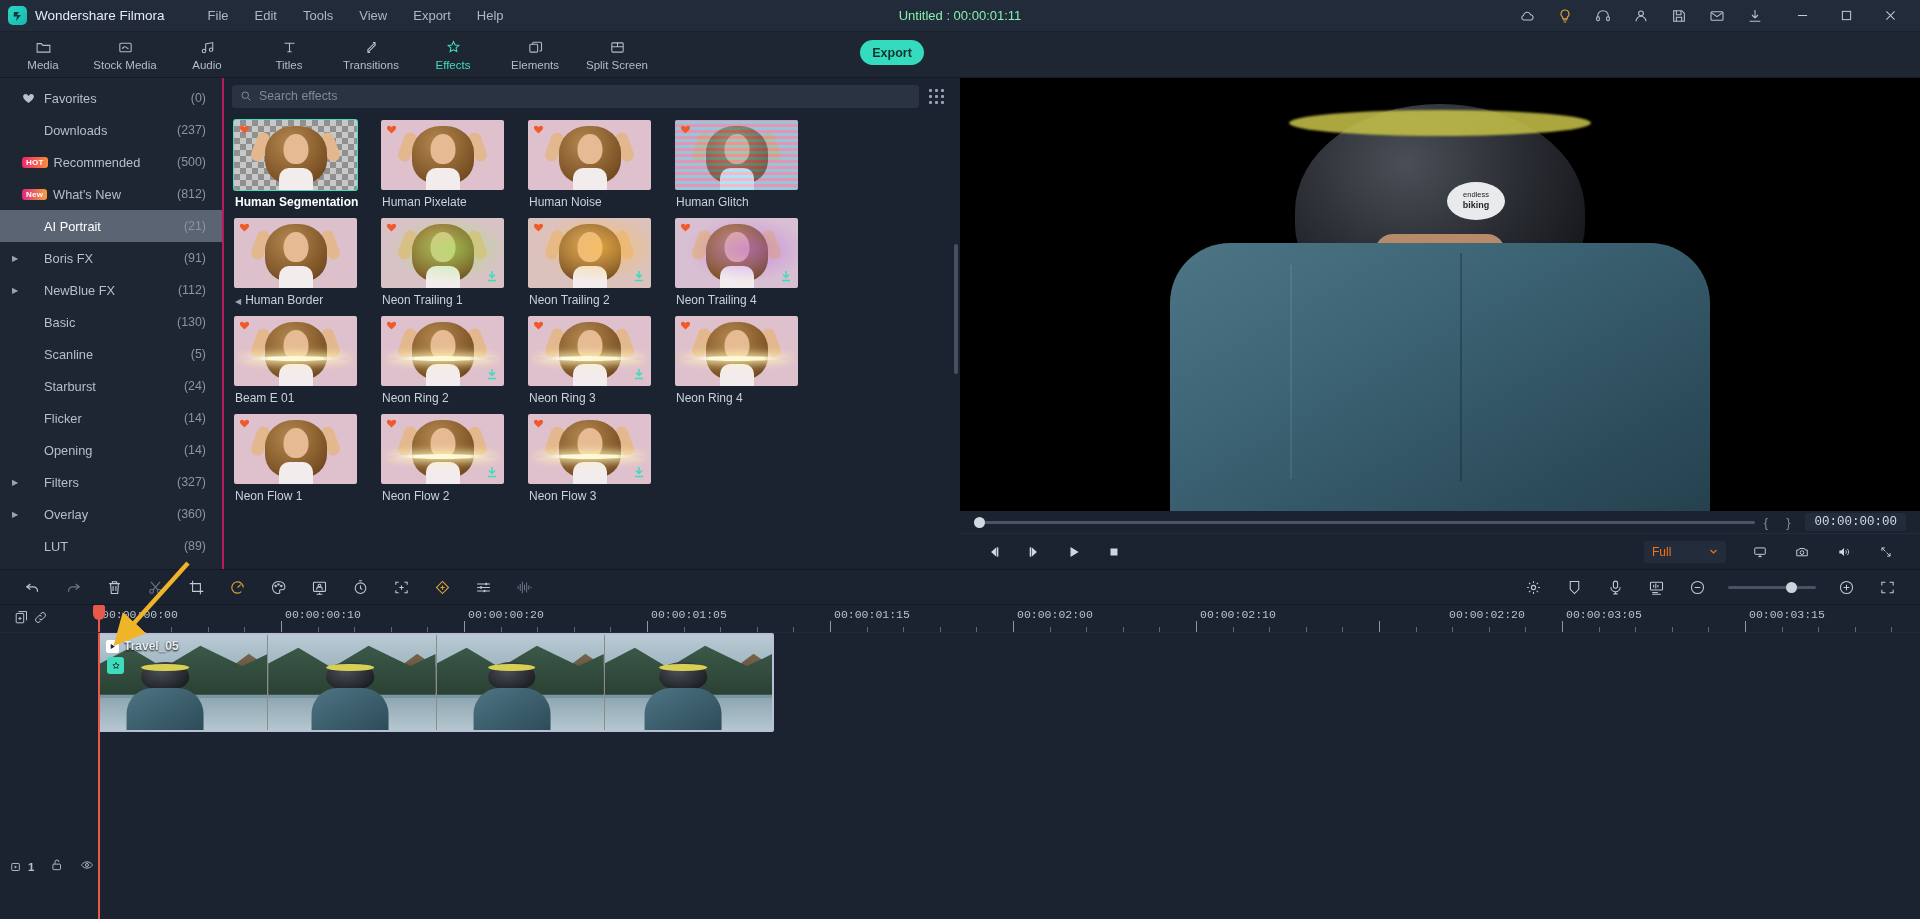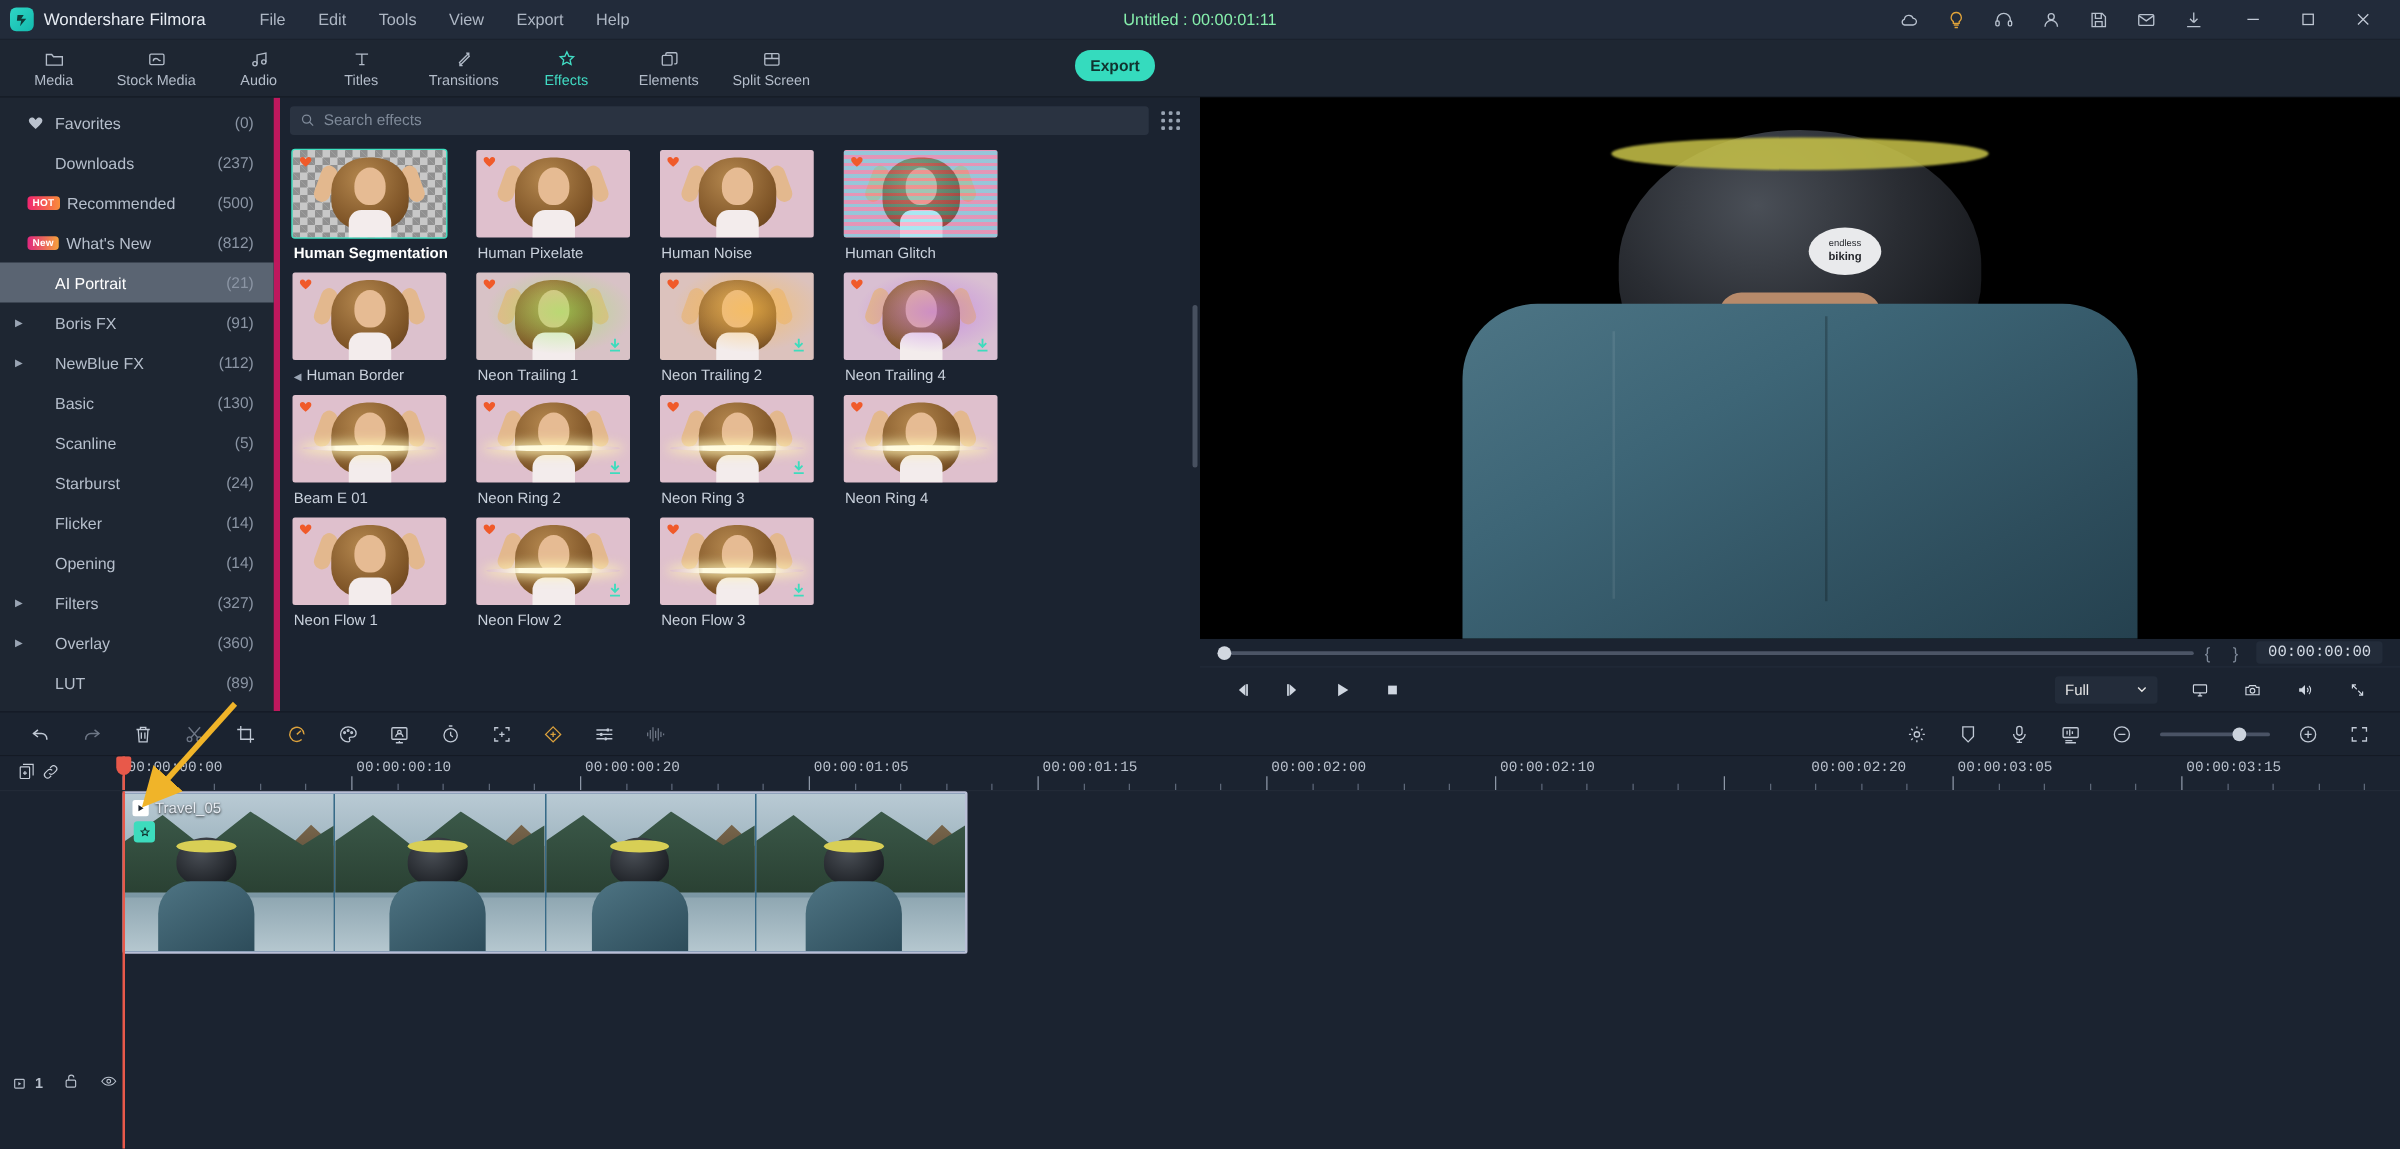--- a/index.html
+++ b/index.html
@@ -64,21 +64,21 @@
     background:#35dbbe; color:#10332f; font-size:12.5px; font-weight:bold;
     display:flex; align-items:center; justify-content:center; cursor:pointer;
   }
 
   
   .middle { display:flex; flex:none; height:491px; }
 
   
   .sidebar {
     width:224px; background:#1e2632; flex:none; padding-top:4px;
-    border-right:5px solid #be185d; overflow:hidden;
+    border-right:2px solid #be185d; overflow:hidden;
   }
   .cat {
     height:32px; display:flex; align-items:center; padding:0 16px 0 8px;
     font-size:12.8px; color:#b6bfcc; cursor:default; position:relative;
   }
   .cat.active { background:#5a6472; color:#ffffff; }
   .cat .arrow { width:14px; flex:none; color:#9aa5b4; font-size:8px; text-align:center;}
   .cat .hicon { width:22px; flex:none; display:flex; align-items:center; }
   .cat .hicon svg { width:13px; height:13px; }
   .cat .badge {
@@ -219,21 +219,21 @@
   }
   .pbar {
     height:36px; display:flex; align-items:center; padding:0 14px; flex:none;
     background:#1b2330; border-top:1px solid #222b38;
   }
   .pbtn { width:40px; height:30px; display:flex; align-items:center; justify-content:center; color:#cfd6e0;}
   .pbtn svg { width:14px; height:14px; }
   .pbar .right { margin-left:auto; display:flex; align-items:center; gap:2px;}
   .qual {
     width:82px; height:22px; background:#232c3a; border-radius:3px; display:flex;
-    align-items:center; justify-content:space-between; padding:0 8px; color:#e5e5e5;
+    align-items:center; justify-content:space-between; padding:0 8px; color:#f97316;
     font-size:12px; margin-right:12px;
   }
   .qual svg { width:9px; height:9px; }
 
   
   .edittoolbar {
     height:36px; background:#1b2330; display:flex; align-items:center;
     padding:0 12px; flex:none; border-top:1px solid #141a24; border-bottom:1px solid #141a24;
   }
   .etb { width:41px; height:30px; display:flex; align-items:center; justify-content:center; color:#c1c9d5;}
@@ -266,23 +266,24 @@
   .tracks { flex:1; position:relative; display:flex; min-height:0; }
   .track-gutter { width:92px; flex:none; position:relative; }
   .gutter-ctrls {
     position:absolute; left:0; right:0; bottom:44px; display:flex; align-items:center;
     gap:16px; padding-left:10px; color:#b8c0cc;
   }
   .gutter-ctrls svg { width:14px; height:14px; }
   .gutter-ctrls .n { font-size:11.5px; color:#b8c0cc; }
   .track-area { flex:1; position:relative; }
   .clip {
-    position:absolute; left:0; top:0; width:676px; height:130px;
+    position:absolute; left:0; top:0; width:676px; height:99px;
     border:2px solid #b9bfd6; border-radius:2px; overflow:hidden; display:flex;
-    background:#0c4a6e;
+    background:#737373;
+    font-weight:bold;
   }
   .clipframe { flex:1; position:relative; overflow:hidden; border-right:1px solid rgba(255,255,255,.18); }
   .cf-sky { position:absolute; inset:0; background:linear-gradient(#b9cad4 0%,#9fb5c0 35%,#7e99a6 60%,#5f7d8b 100%); }
   .cf-mt  { position:absolute; left:0; right:0; top:8%; height:55%;
             background:linear-gradient(#3c5a4a,#2a4133); clip-path:polygon(0 40%,18% 10%,38% 48%,60% 6%,85% 45%,100% 22%,100% 100%,0 100%); }
   .cf-mt2 { position:absolute; right:0; top:14%; width:55%; height:48%;
             background:linear-gradient(#7d6a4e,#4c4030); clip-path:polygon(0 60%,25% 18%,55% 50%,80% 12%,100% 40%,100% 100%,0 100%); }
   .cf-water { position:absolute; left:0; right:0; bottom:0; height:34%;
             background:linear-gradient(#8fa7b2,#b5c7cf); }
   .cf-rider {

